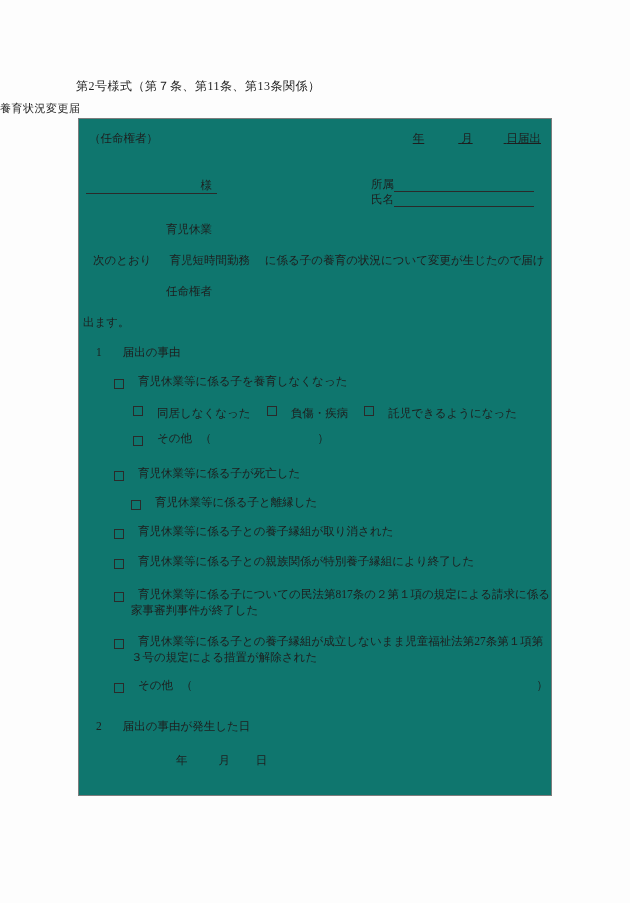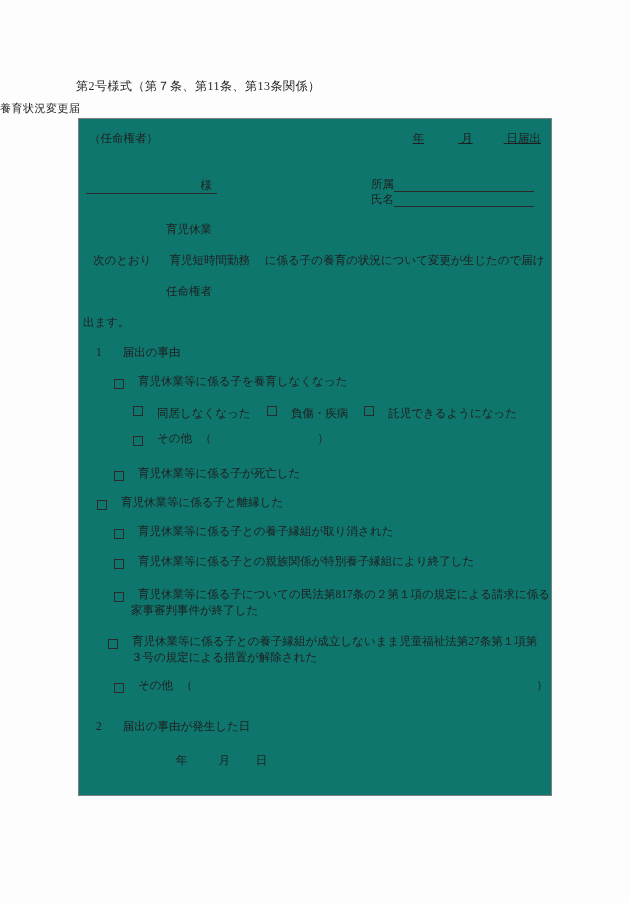--- a/index.html
+++ b/index.html
@@ -64,26 +64,26 @@
     border: 1px solid #2a2a2a; background: transparent; flex: 0 0 auto;
   }
   .popen { margin-left: 8px; }
   .spacer-sm { display: inline-block; width: 106px; }
   .spacer-lg { display: inline-block; width: 344px; }
 
   .r1   { left: 35px; top: 255px; }
   .sub1 { left: 54px; top: 287px; }
   .sub2 { left: 54px; top: 312px; }
   .r2   { left: 35px; top: 347px; }
-  .r3   { left: 18px; top: 376px; }
+  .r3   { left: 52px; top: 376px; }
   .r4   { left: 35px; top: 405px; }
   .r5   { left: 35px; top: 435px; }
   .r6   { left: 35px; top: 468px; }
   .r6l2 { left: 52px; top: 484px; }
-  .r7   { left: 29px; top: 515px; }
+  .r7   { left: 35px; top: 515px; }
   .r7l2 { left: 52px; top: 531px; }
   .r8   { left: 35px; top: 559px; }
 
   .s2-date { left: 97px; top: 634px; }
   .s2-date .yl { margin-right: 28px; }
   .s2-date .ml { margin-right: 23px; }
 </style>
 </head>
 <body>
 

